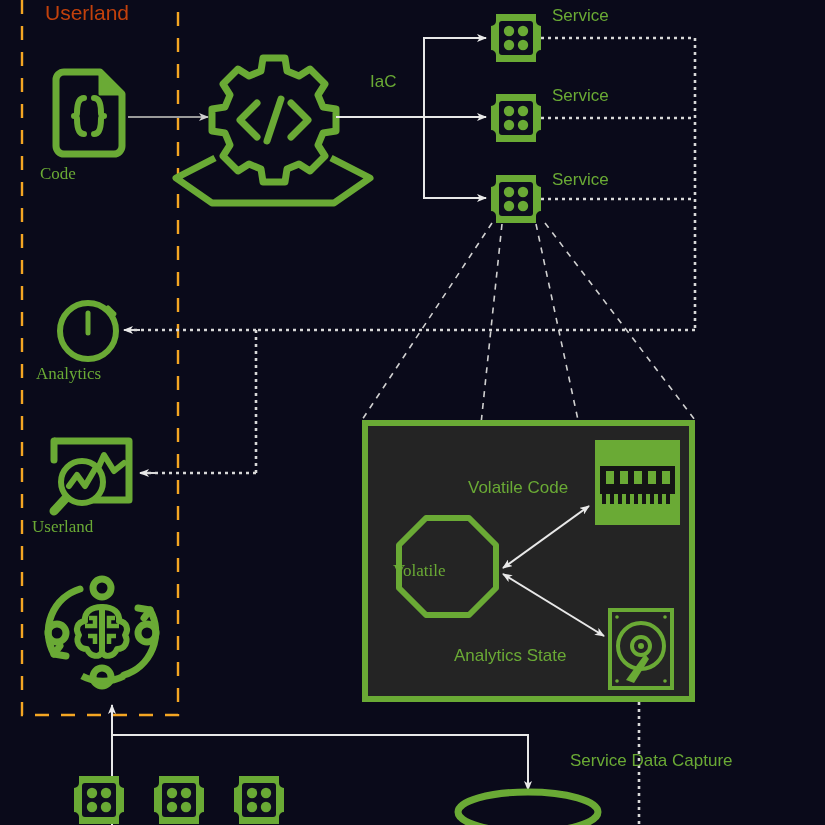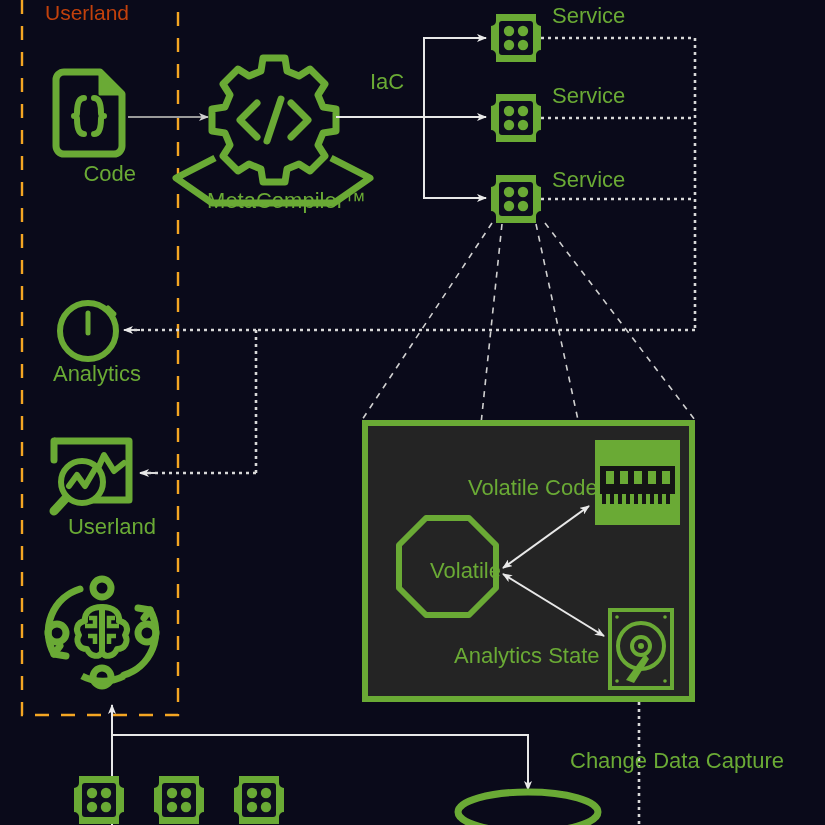--- a/index.html
+++ b/index.html
@@ -22,31 +22,32 @@
     position: absolute;
     left: 0;
     top: 0;
     width: 825px;
     height: 825px;
   }
   .lbl {
     position: absolute;
     color: #6aaa35;
     font-family: "Liberation Sans", sans-serif;
-    font-size: 22px;
+    font-size: 17px;
     line-height: 21px;
     white-space: pre;
     pointer-events: none;
   }
   .lbl-userland {
     color: #c2410c;
     font-size: 21px;
   }
   .lbl-center {
-    text-align: right;
+    text-align: left;
+    font-family: Liberation Serif, serif;
   }
 </style>
 </head>
 <body>
 
 <div id="stage">
 
   <svg id="svgroot" viewBox="0 0 825 825" xmlns="http://www.w3.org/2000/svg">
     <defs>
       <marker id="arrowWhite" markerWidth="10" markerHeight="8" refX="9" refY="4" orient="auto" markerUnits="userSpaceOnUse">
@@ -259,34 +260,33 @@
 
     <g>
       <ellipse cx="528" cy="812" rx="70" ry="20" fill="#0a0a1a" stroke="#6aaa35" stroke-width="7"></ellipse>
     </g>
   </svg>
 
   <div class="lbl lbl-userland" style="left:45px; top:2px;">Userland</div>
 
   <div class="lbl lbl-center" style="left:40px; top:163px; width:96px;">Code</div>
 
-  <div class="lbl lbl-center" style="left:180px; top:190px; width:186px;">MetaCompiler™</div>
 
   <div class="lbl" style="left:370px; top:71px;">IaC</div>
 
   <div class="lbl" style="left:552px; top:5px;">Service</div>
   <div class="lbl" style="left:552px; top:85px;">Service</div>
   <div class="lbl" style="left:552px; top:169px;">Service</div>
 
   <div class="lbl lbl-center" style="left:36px; top:363px; width:105px;">Analytics</div>
 
   <div class="lbl lbl-center" style="left:32px; top:516px; width:124px;">Userland</div>
 
 
   <div class="lbl lbl-center" style="left:393px; top:560px; width:108px;">Volatile</div>
 
   <div class="lbl" style="left:468px; top:477px;">Volatile Code</div>
 
   <div class="lbl" style="left:454px; top:645px;">Analytics State</div>
 
-  <div class="lbl" style="left:570px; top:750px;">Change Data Capture</div>
+  <div class="lbl" style="left:570px; top:750px;">Service Data Capture</div>
 
 </div>
 
 </body></html>

